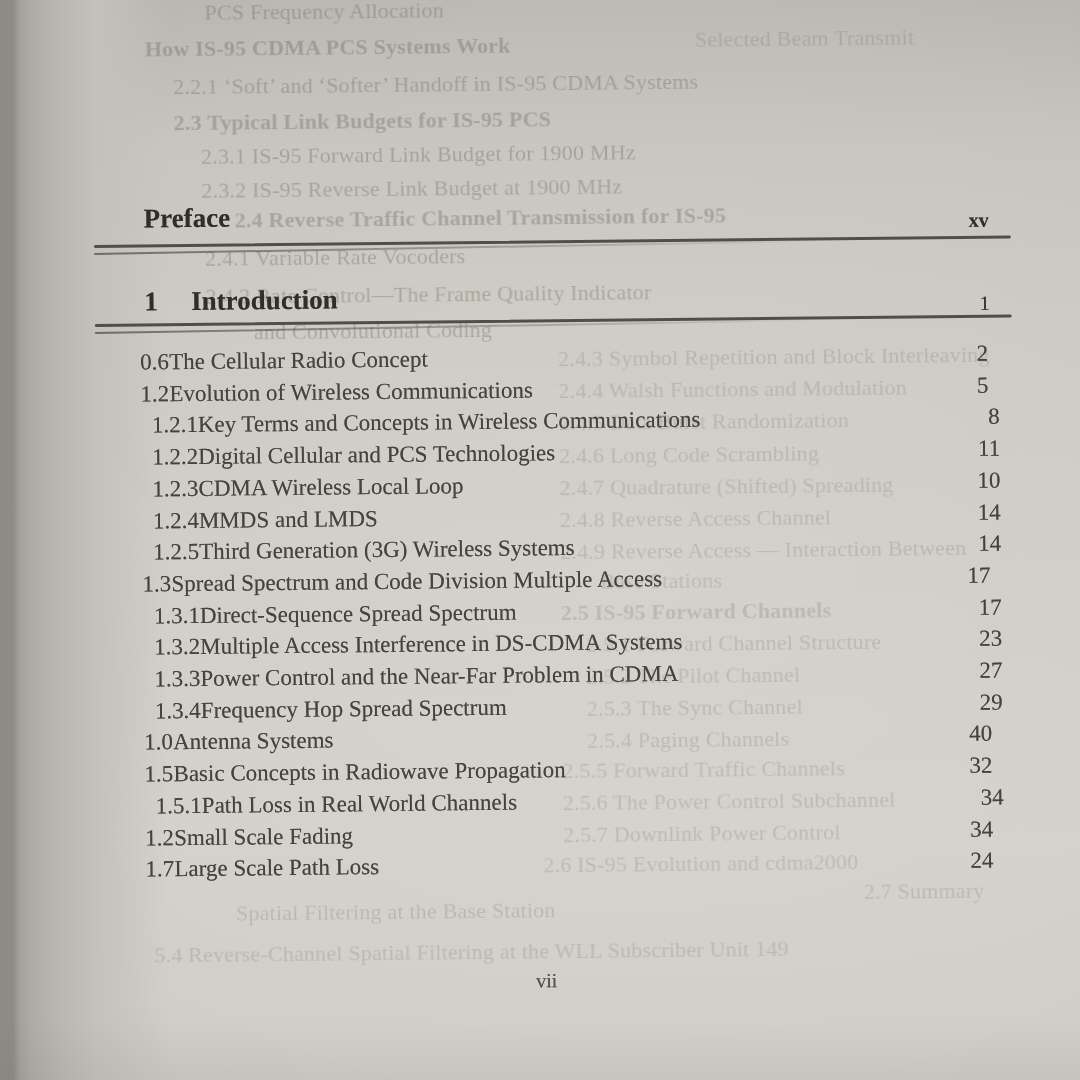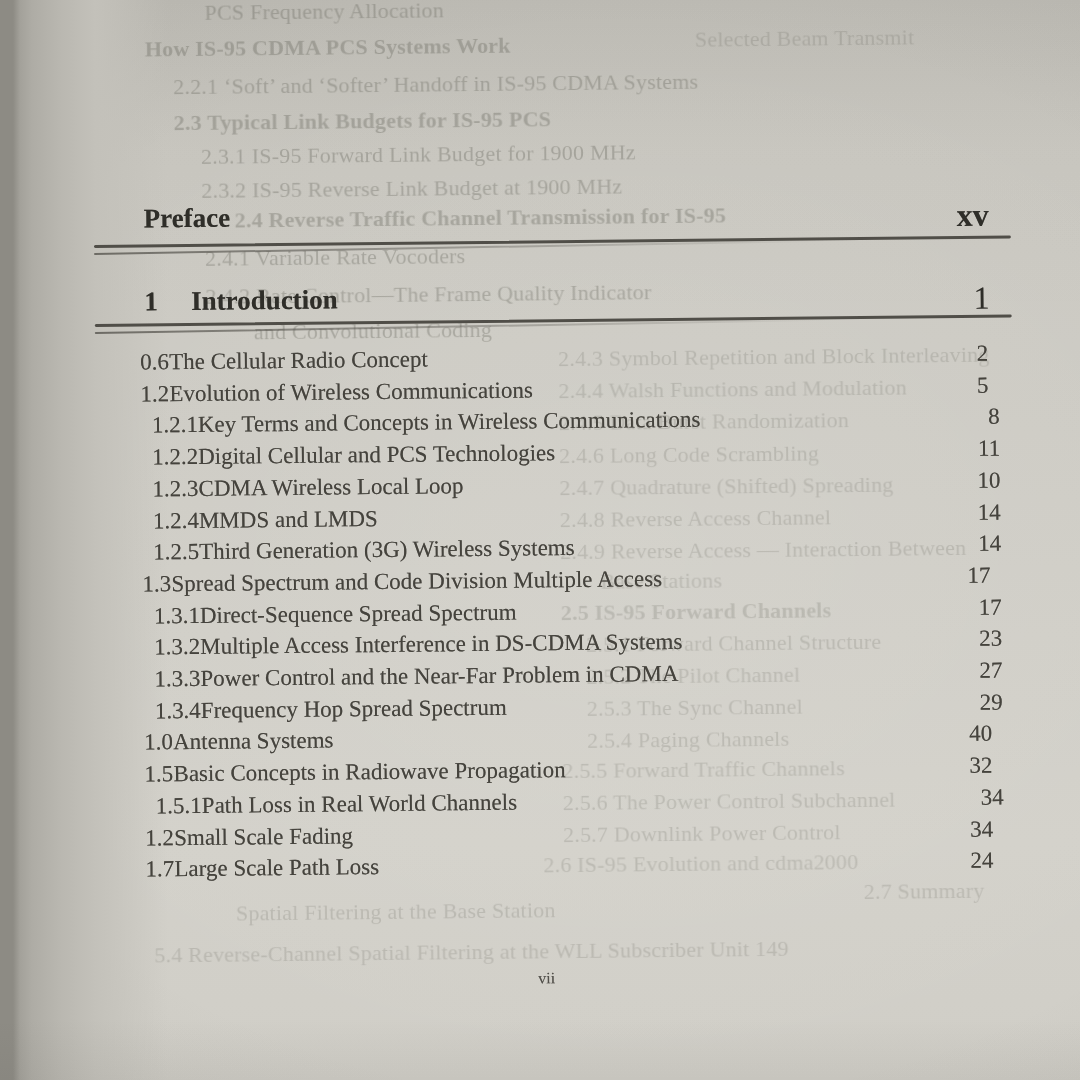--- a/index.html
+++ b/index.html
@@ -46,38 +46,38 @@
     letter-spacing:0.2px;
   }
   .ghost span.b{font-weight:bold;}
   .ghost span.dim{opacity:0.62;}
 
   .prow{position:absolute;white-space:nowrap;color:#45433d;
         text-shadow:0 0 0.6px rgba(60,58,52,0.55);}
 
   .heading{left:147px;width:845px;font-weight:bold;font-size:27px;color:#2f2e29;}
   .heading .no{display:inline-block;min-width:40px;}
-  .heading .pg{position:absolute;right:0;top:2px;font-size:32px;}
+  .heading .pg{position:absolute;right:0;top:14px;font-size:20px;}
   .pg-roman{font-weight:bold;}
   .pg-normal{font-weight:normal;}
 
   .rule{position:absolute;left:97px;width:917px;height:3px;background:#504e48;border-radius:2px;}
   .rule-b{position:absolute;left:97px;width:917px;height:2px;border-radius:2px;
     background:linear-gradient(90deg, rgba(80,78,72,0.75) 0%, rgba(80,78,72,0.35) 45%, rgba(80,78,72,0) 80%);
     transform:rotate(-0.42deg);transform-origin:left center;}
 
   .row{position:absolute;left:142px;width:848px;font-size:23px;line-height:1.1;}
   .row .no{display:inline-block;}
   .lvl1 .no{min-width:29px;}
   .lvl2{padding-left:11px;}
   .lvl2 .no{min-width:34px;}
   .row .pg{position:absolute;right:0;top:0;}
 
   .folio{position:absolute;left:512px;top:975px;width:60px;text-align:center;
-         font-size:16px;color:#514f4a;text-shadow:0 0 0.6px rgba(60,58,52,0.5);}
+         font-size:20px;color:#514f4a;text-shadow:0 0 0.6px rgba(60,58,52,0.5);}
 </style>
 </head>
 <body>
 
 <div class="photo">
 
   <div class="edge"></div>
 
   <div class="print ghost" id="ghost-layer">
       <span class="" style="left: 210px; top: 2px;">PCS Frequency Allocation</span>

